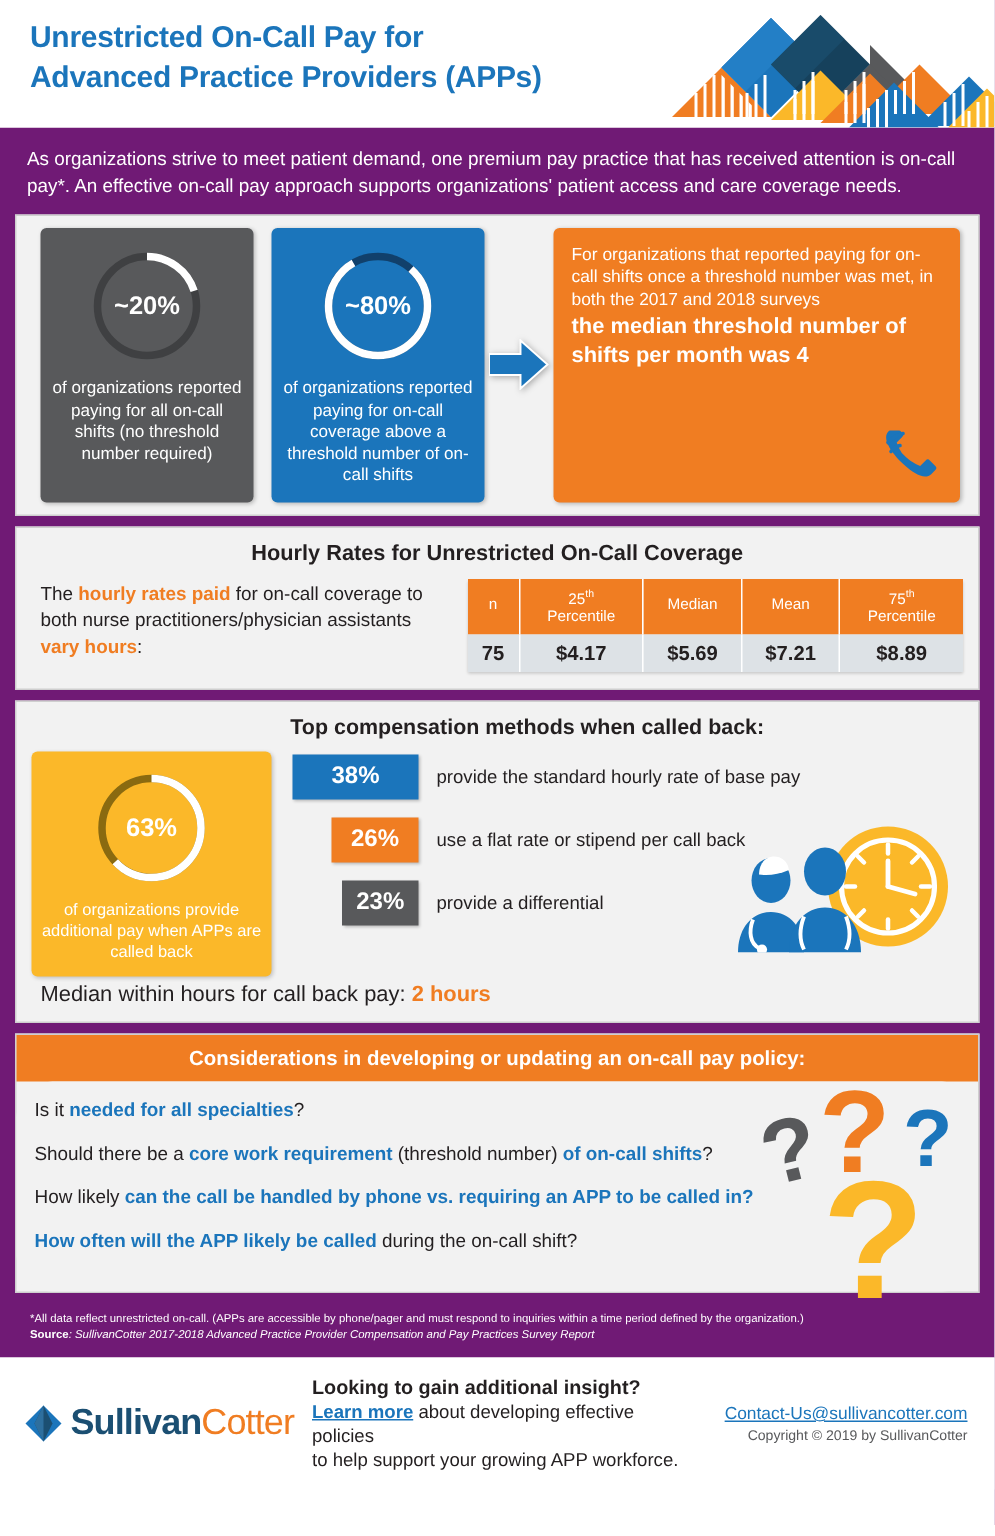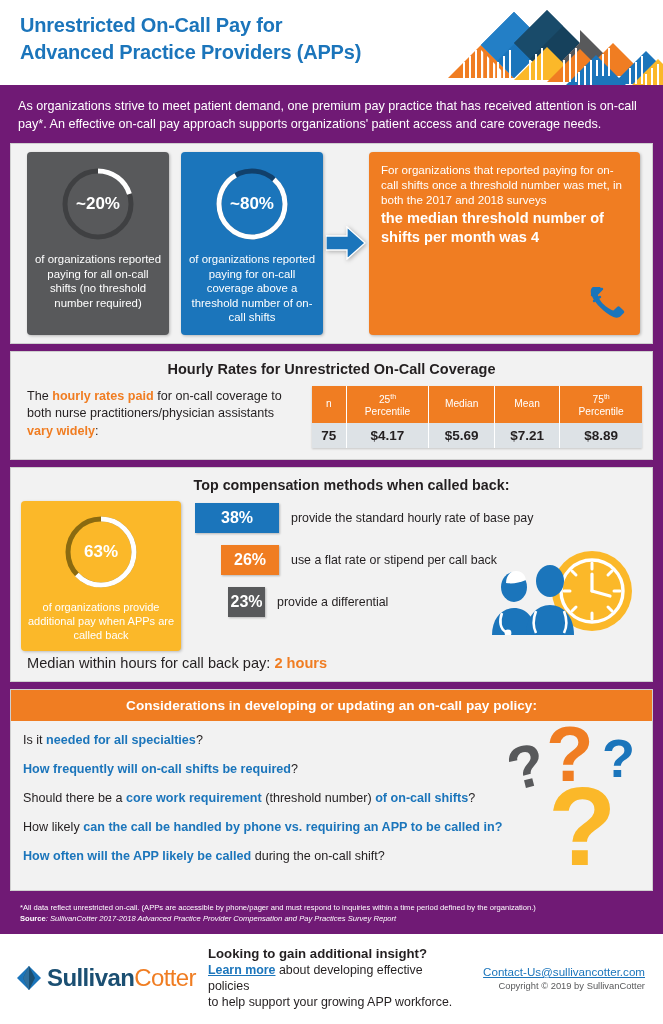--- a/index.html
+++ b/index.html
@@ -89,21 +89,21 @@
   }
   .yellow-card .donut-cap { font-size: 11px; line-height: 14px; }
   .bars { flex: 1; padding-top: 2px; position: relative; }
   .bar-row { display: flex; align-items: center; margin-bottom: 12px; }
   .bar-pct {
     color: #ffffff; font-weight: bold; font-size: 16px; text-align: center;
     padding: 6px 0; box-shadow: 1px 1px 2px rgba(0,0,0,.25);
   }
   .bar-pct.b38 { background: #1b75bb; width: 84px; }
   .bar-pct.b26 { background: #f07d22; width: 58px; margin-left: 26px; }
-  .bar-pct.b23 { background: #58595b; width: 37px; margin-left: 33px; }
+  .bar-pct.b23 { background: #58595b; width: 51px; margin-left: 33px; }
   .bar-label { font-size: 12.4px; color: #231f20; margin-left: 12px; }
   .median-line { font-size: 14.6px; color: #231f20; padding: 4px 0 0 6px; }
   .median-line .hl { color: #f07d22; font-weight: bold; }
   .clock-people { position: absolute; right: 8px; bottom: -6px; }
 
   
   .sec4 { padding: 0; }
   .sec4-head {
     background: #f07d22; color: #ffffff; text-align: center;
     font-size: 13.6px; font-weight: bold; padding: 8px 6px;
@@ -260,21 +260,21 @@
         </div>
 
       </div>
     </div>
 
     <div class="panel">
       <div class="sec2">
         <h2>Hourly Rates for Unrestricted On-Call Coverage</h2>
         <div class="sec2-row">
           <div class="sec2-text">
-            <span>The </span><span class="hl">hourly rates paid</span><span> for on-call coverage to both nurse practitioners/physician assistants </span><span class="hl">vary widely</span><span>:</span>
+            <span>The </span><span class="hl">hourly rates paid</span><span> for on-call coverage to both nurse practitioners/physician assistants </span><span class="hl">vary hours</span><span>:</span>
           </div>
           <table class="rates">
             <thead>
               <tr>
                 <th class="col-n">
                   <span>n</span>
                 </th>
                 <th>
                   <span>25</span><sup>th</sup><br>
                   <span>Percentile</span>
@@ -374,23 +374,20 @@
     </div>
 
     <div class="panel sec4">
       <div class="sec4-head">Considerations in developing or updating an on-call pay policy:</div>
       <div class="sec4-body">
 
         <div class="q-line">
           <span>Is it </span><b>needed for all specialties</b><span>?</span>
         </div>
         <div class="q-line">
-          <b>How frequently will on-call shifts be required</b><span>?</span>
-        </div>
-        <div class="q-line">
           <span>Should there be a </span><b>core work requirement</b><span> (threshold number) </span><b>of on-call shifts</b><span>?</span>
         </div>
         <div class="q-line">
           <span>How likely </span><b>can the call be handled by phone vs. requiring an APP to be called in?</b>
         </div>
         <div class="q-line">
           <b>How often will the APP likely be called</b><span> during the on-call shift?</span>
         </div>
 
         <svg class="qmarks" width="148" height="150" viewBox="0 0 148 150">

